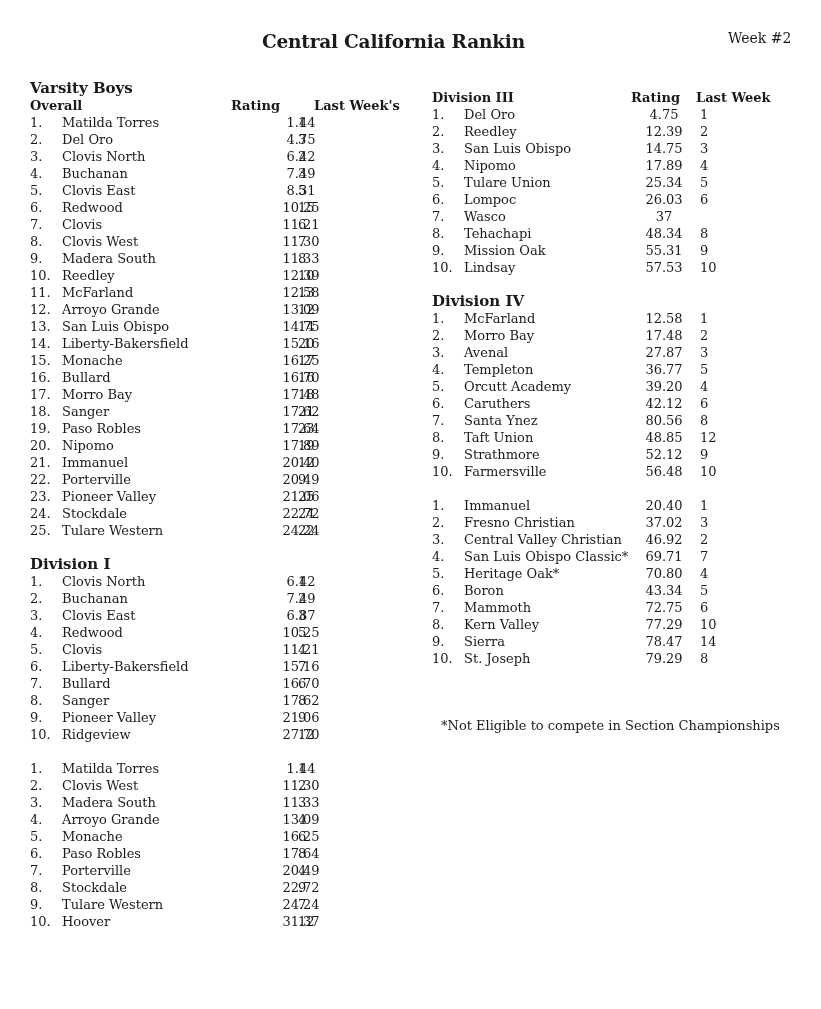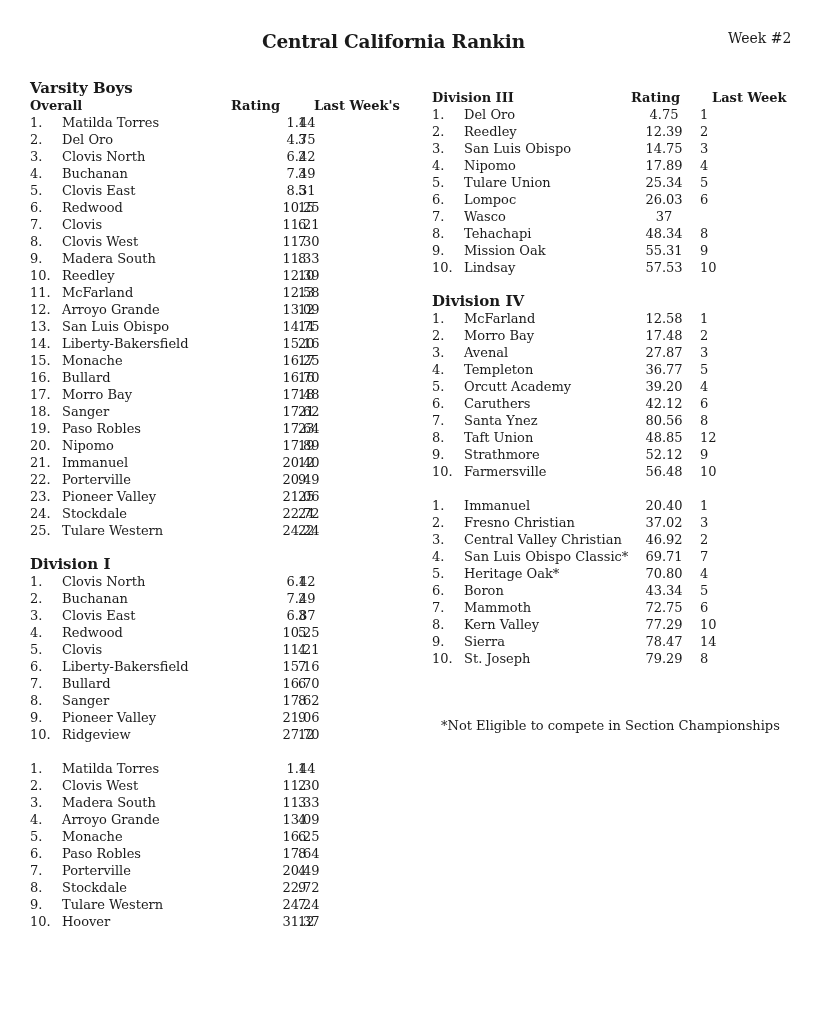--- a/index.html
+++ b/index.html
@@ -20,21 +20,21 @@
   .c-team { left:32px; }
   .c-rating { width:70px; text-align:center; }
   .c-last { }
   .col-left .c-rating { left:236px; }
   .col-left .c-last { left:268px; }
   .col-left .h-rating { left:201px; }
   .col-left .h-last { left:284px; }
   .col-right .c-rating { left:197px; }
   .col-right .c-last { left:268px; }
   .col-right .h-rating { left:199px; }
-  .col-right .h-last { left:280px; }
+  .col-right .h-last { left:264px; }
   .footnote { position:absolute; left:441px; top:718px; font-size:13px; }
 </style>
 </head>
 <body>
 
 <div class="title">Central California Rankin</div>
 <div class="week">Week #2</div>
 
 <div class="col col-left">
   <div class="section">

